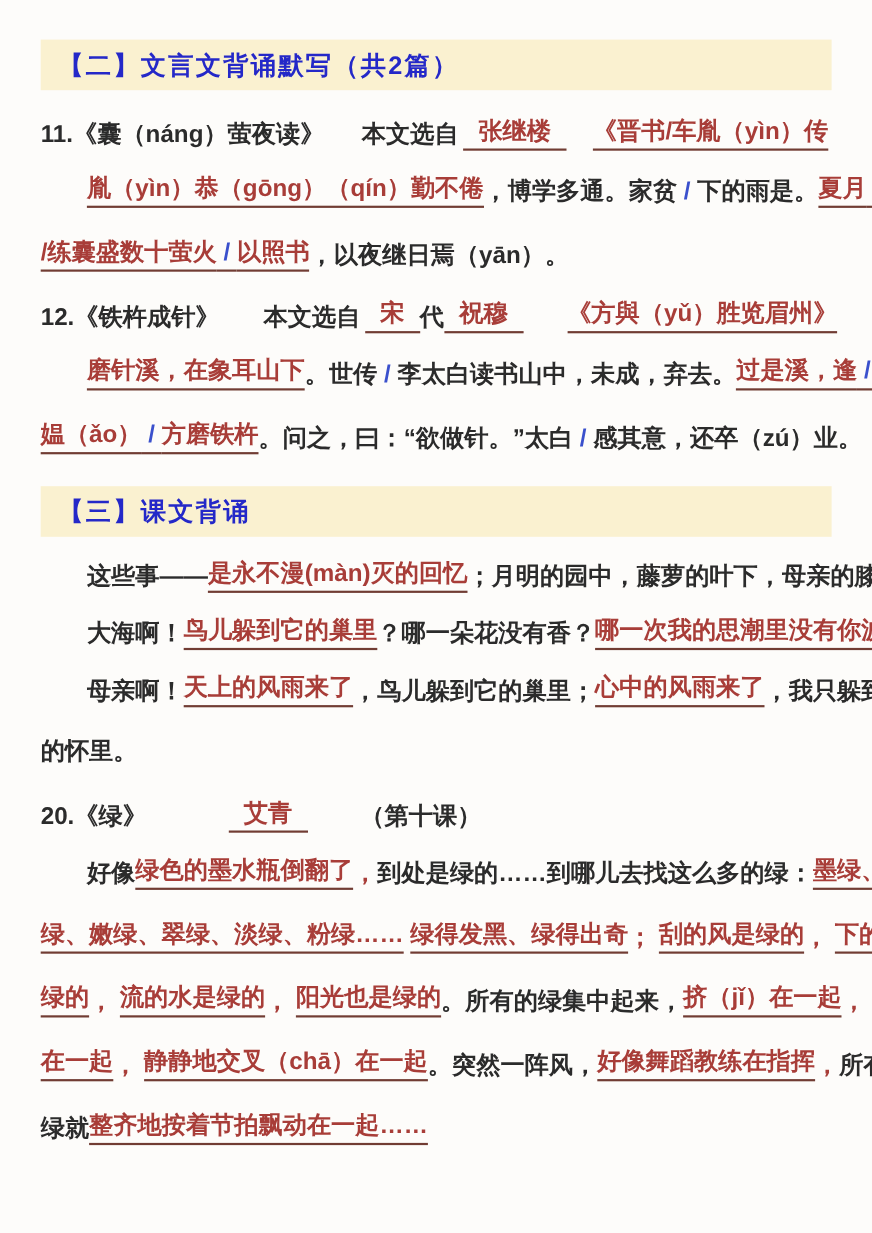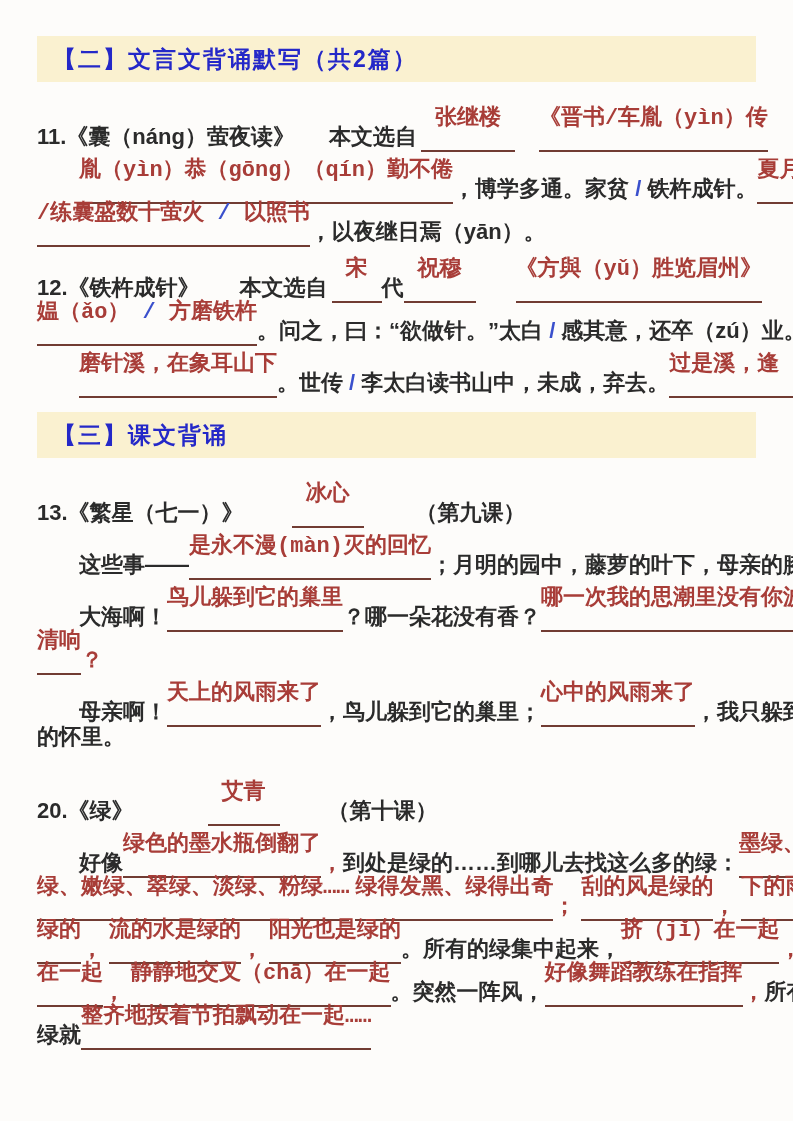--- a/index.html
+++ b/index.html
@@ -37,54 +37,51 @@
     letter-spacing:2px;
   }
   .line{
     white-space:nowrap;
     font-size:22px;
     line-height:30px;
     height:34px;
   }
   .k-h{margin-top:22px;}
   .k-pi{margin-top:18px;padding-left:42px;}
-  .k-p{margin-top:9px;}
+  .k-p{margin-top:24px;}
   .seg{display:inline-block;vertical-align:bottom;}
   .seg-k{color:var(--ink);}
   .seg-r,.seg-rn,.seg-rb{color:var(--answer-red);}
   .seg-r,.seg-rb,.seg-bu{
     border-bottom:2px solid var(--underline);
-    padding-bottom:16px;
-    font-family:Liberation Mono, monospace;
+    padding-bottom:1px;
   }
   .seg-rb{padding-left:14px;padding-right:14px;}
   .seg-b,.seg-bu{color:var(--slash-blue);white-space:pre;}
   .seg-g{display:inline-block;}
 </style>
 </head>
 <body>
 
 <div class="page">
   <div id="doc">
       <div class="band">
         <span class="band-label">【二】文言文背诵默写（共2篇）</span>
       </div>
       <div class="line k-h"><span class="seg seg-k">11.《囊（náng）萤夜读》</span><span class="seg seg-g" style="width: 34px; color: transparent;">&nbsp;</span><span class="seg seg-k">本文选自</span><span class="seg seg-g" style="width: 4px; color: transparent;">&nbsp;</span><span class="seg seg-rb">张继楼</span><span class="seg seg-g" style="width: 24px; color: transparent;">&nbsp;</span><span class="seg seg-r">《晋书/车胤（yìn）传</span></div>
-      <div class="line k-pi"><span class="seg seg-r">胤（yìn）恭（gōng）（qín）勤不倦</span><span class="seg seg-k">，博学多通。家贫</span><span class="seg seg-b"> / </span><span class="seg seg-k">铁杵成针。</span><span class="seg seg-r">夏月</span><span class="seg seg-bu"> / </span></div>
+      <div class="line k-pi"><span class="seg seg-r">胤（yìn）恭（gōng）（qín）勤不倦</span><span class="seg seg-k">，博学多通。家贫</span><span class="seg seg-b"> / </span><span class="seg seg-k">下的雨是。</span><span class="seg seg-r">夏月</span><span class="seg seg-bu"> / </span></div>
       <div class="line k-p"><span class="seg seg-r">/练囊盛数十萤火</span><span class="seg seg-bu"> / </span><span class="seg seg-r">以照书</span><span class="seg seg-k">，以夜继日焉（yān）。</span></div>
       <div class="line k-h"><span class="seg seg-k">12.《铁杵成针》</span><span class="seg seg-g" style="width: 40px; color: transparent;">&nbsp;</span><span class="seg seg-k">本文选自</span><span class="seg seg-g" style="width: 4px; color: transparent;">&nbsp;</span><span class="seg seg-rb">宋</span><span class="seg seg-k">代</span><span class="seg seg-rb">祝穆</span><span class="seg seg-g" style="width: 40px; color: transparent;">&nbsp;</span><span class="seg seg-r">《方與（yǔ）胜览眉州》</span></div>
+      <div class="line k-pi"><span class="seg seg-r">磨针溪，在象耳山下</span><span class="seg seg-k">。世传</span><span class="seg seg-b"> / </span><span class="seg seg-k">李太白读书山中，未成，弃去。</span><span class="seg seg-r">过是溪，逢</span><span class="seg seg-bu"> / </span></div>
       <div class="line k-p"><span class="seg seg-r">媪（ǎo）</span><span class="seg seg-bu"> / </span><span class="seg seg-r">方磨铁杵</span><span class="seg seg-k">。问之，曰：“欲做针。”太白</span><span class="seg seg-b"> / </span><span class="seg seg-k">感其意，还卒（zú）业。</span></div>
-      <div class="line k-pi"><span class="seg seg-r">磨针溪，在象耳山下</span><span class="seg seg-k">。世传</span><span class="seg seg-b"> / </span><span class="seg seg-k">李太白读书山中，未成，弃去。</span><span class="seg seg-r">过是溪，逢</span><span class="seg seg-bu"> / </span></div>
       <div class="band">
         <span class="band-label">【三】课文背诵</span>
       </div>
-      <div class="line k-h"><span class="seg seg-k">13.《繁星（七一）》</span><span class="seg seg-g" style="width: 48px; color: transparent;">&nbsp;</span><span class="seg seg-rb">冰心</span><span class="seg seg-g" style="width: 52px; color: transparent;">&nbsp;</span><span class="seg seg-k">（第九课）</span></div>
       <div class="line k-pi"><span class="seg seg-k">这些事——</span><span class="seg seg-r">是永不漫(màn)灭的回忆</span><span class="seg seg-k">；月明的园中，藤萝的叶下，母亲的膝上。</span></div>
       <div class="line k-pi"><span class="seg seg-k">大海啊！</span><span class="seg seg-r">鸟儿躲到它的巢里</span><span class="seg seg-k">？哪一朵花没有香？</span><span class="seg seg-r">哪一次我的思潮里没有你波涛的</span></div>
-      <div class="line k-p"><span class="seg seg-r">清响</span><span class="seg seg-rn">？</span></div>
       <div class="line k-pi"><span class="seg seg-k">母亲啊！</span><span class="seg seg-r">天上的风雨来了</span><span class="seg seg-k">，鸟儿躲到它的巢里；</span><span class="seg seg-r">心中的风雨来了</span><span class="seg seg-k">，我只躲到你</span></div>
       <div class="line k-p"><span class="seg seg-k">的怀里。</span></div>
       <div class="line k-h"><span class="seg seg-k">20.《绿》</span><span class="seg seg-g" style="width: 74px; color: transparent;">&nbsp;</span><span class="seg seg-rb">艾青</span><span class="seg seg-g" style="width: 48px; color: transparent;">&nbsp;</span><span class="seg seg-k">（第十课）</span></div>
       <div class="line k-pi"><span class="seg seg-k">好像</span><span class="seg seg-r">绿色的墨水瓶倒翻了</span><span class="seg seg-rn">，</span><span class="seg seg-k">到处是绿的……到哪儿去找这么多的绿：</span><span class="seg seg-r">墨绿、浅</span></div>
       <div class="line k-p"><span class="seg seg-r">绿、嫩绿、翠绿、淡绿、粉绿……</span><span class="seg seg-g" style="width: 6px; color: transparent;">&nbsp;</span><span class="seg seg-r">绿得发黑、绿得出奇</span><span class="seg seg-rn">；</span><span class="seg seg-g" style="width: 6px; color: transparent;">&nbsp;</span><span class="seg seg-r">刮的风是绿的</span><span class="seg seg-rn">，</span><span class="seg seg-g" style="width: 6px; color: transparent;">&nbsp;</span><span class="seg seg-r">下的雨是</span></div>
       <div class="line k-p"><span class="seg seg-r">绿的</span><span class="seg seg-rn">，</span><span class="seg seg-g" style="width: 6px; color: transparent;">&nbsp;</span><span class="seg seg-r">流的水是绿的</span><span class="seg seg-rn">，</span><span class="seg seg-g" style="width: 6px; color: transparent;">&nbsp;</span><span class="seg seg-r">阳光也是绿的</span><span class="seg seg-k">。所有的绿集中起来，</span><span class="seg seg-r">挤（jǐ）在一起</span><span class="seg seg-rn">，</span><span class="seg seg-g" style="width: 6px; color: transparent;">&nbsp;</span></div>
       <div class="line k-p"><span class="seg seg-r">在一起</span><span class="seg seg-rn">，</span><span class="seg seg-g" style="width: 6px; color: transparent;">&nbsp;</span><span class="seg seg-r">静静地交叉（chā）在一起</span><span class="seg seg-k">。突然一阵风，</span><span class="seg seg-r">好像舞蹈教练在指挥</span><span class="seg seg-rn">，</span><span class="seg seg-k">所有的</span></div>
       <div class="line k-p"><span class="seg seg-k">绿就</span><span class="seg seg-r">整齐地按着节拍飘动在一起……</span></div>
     </div>
 </div>

